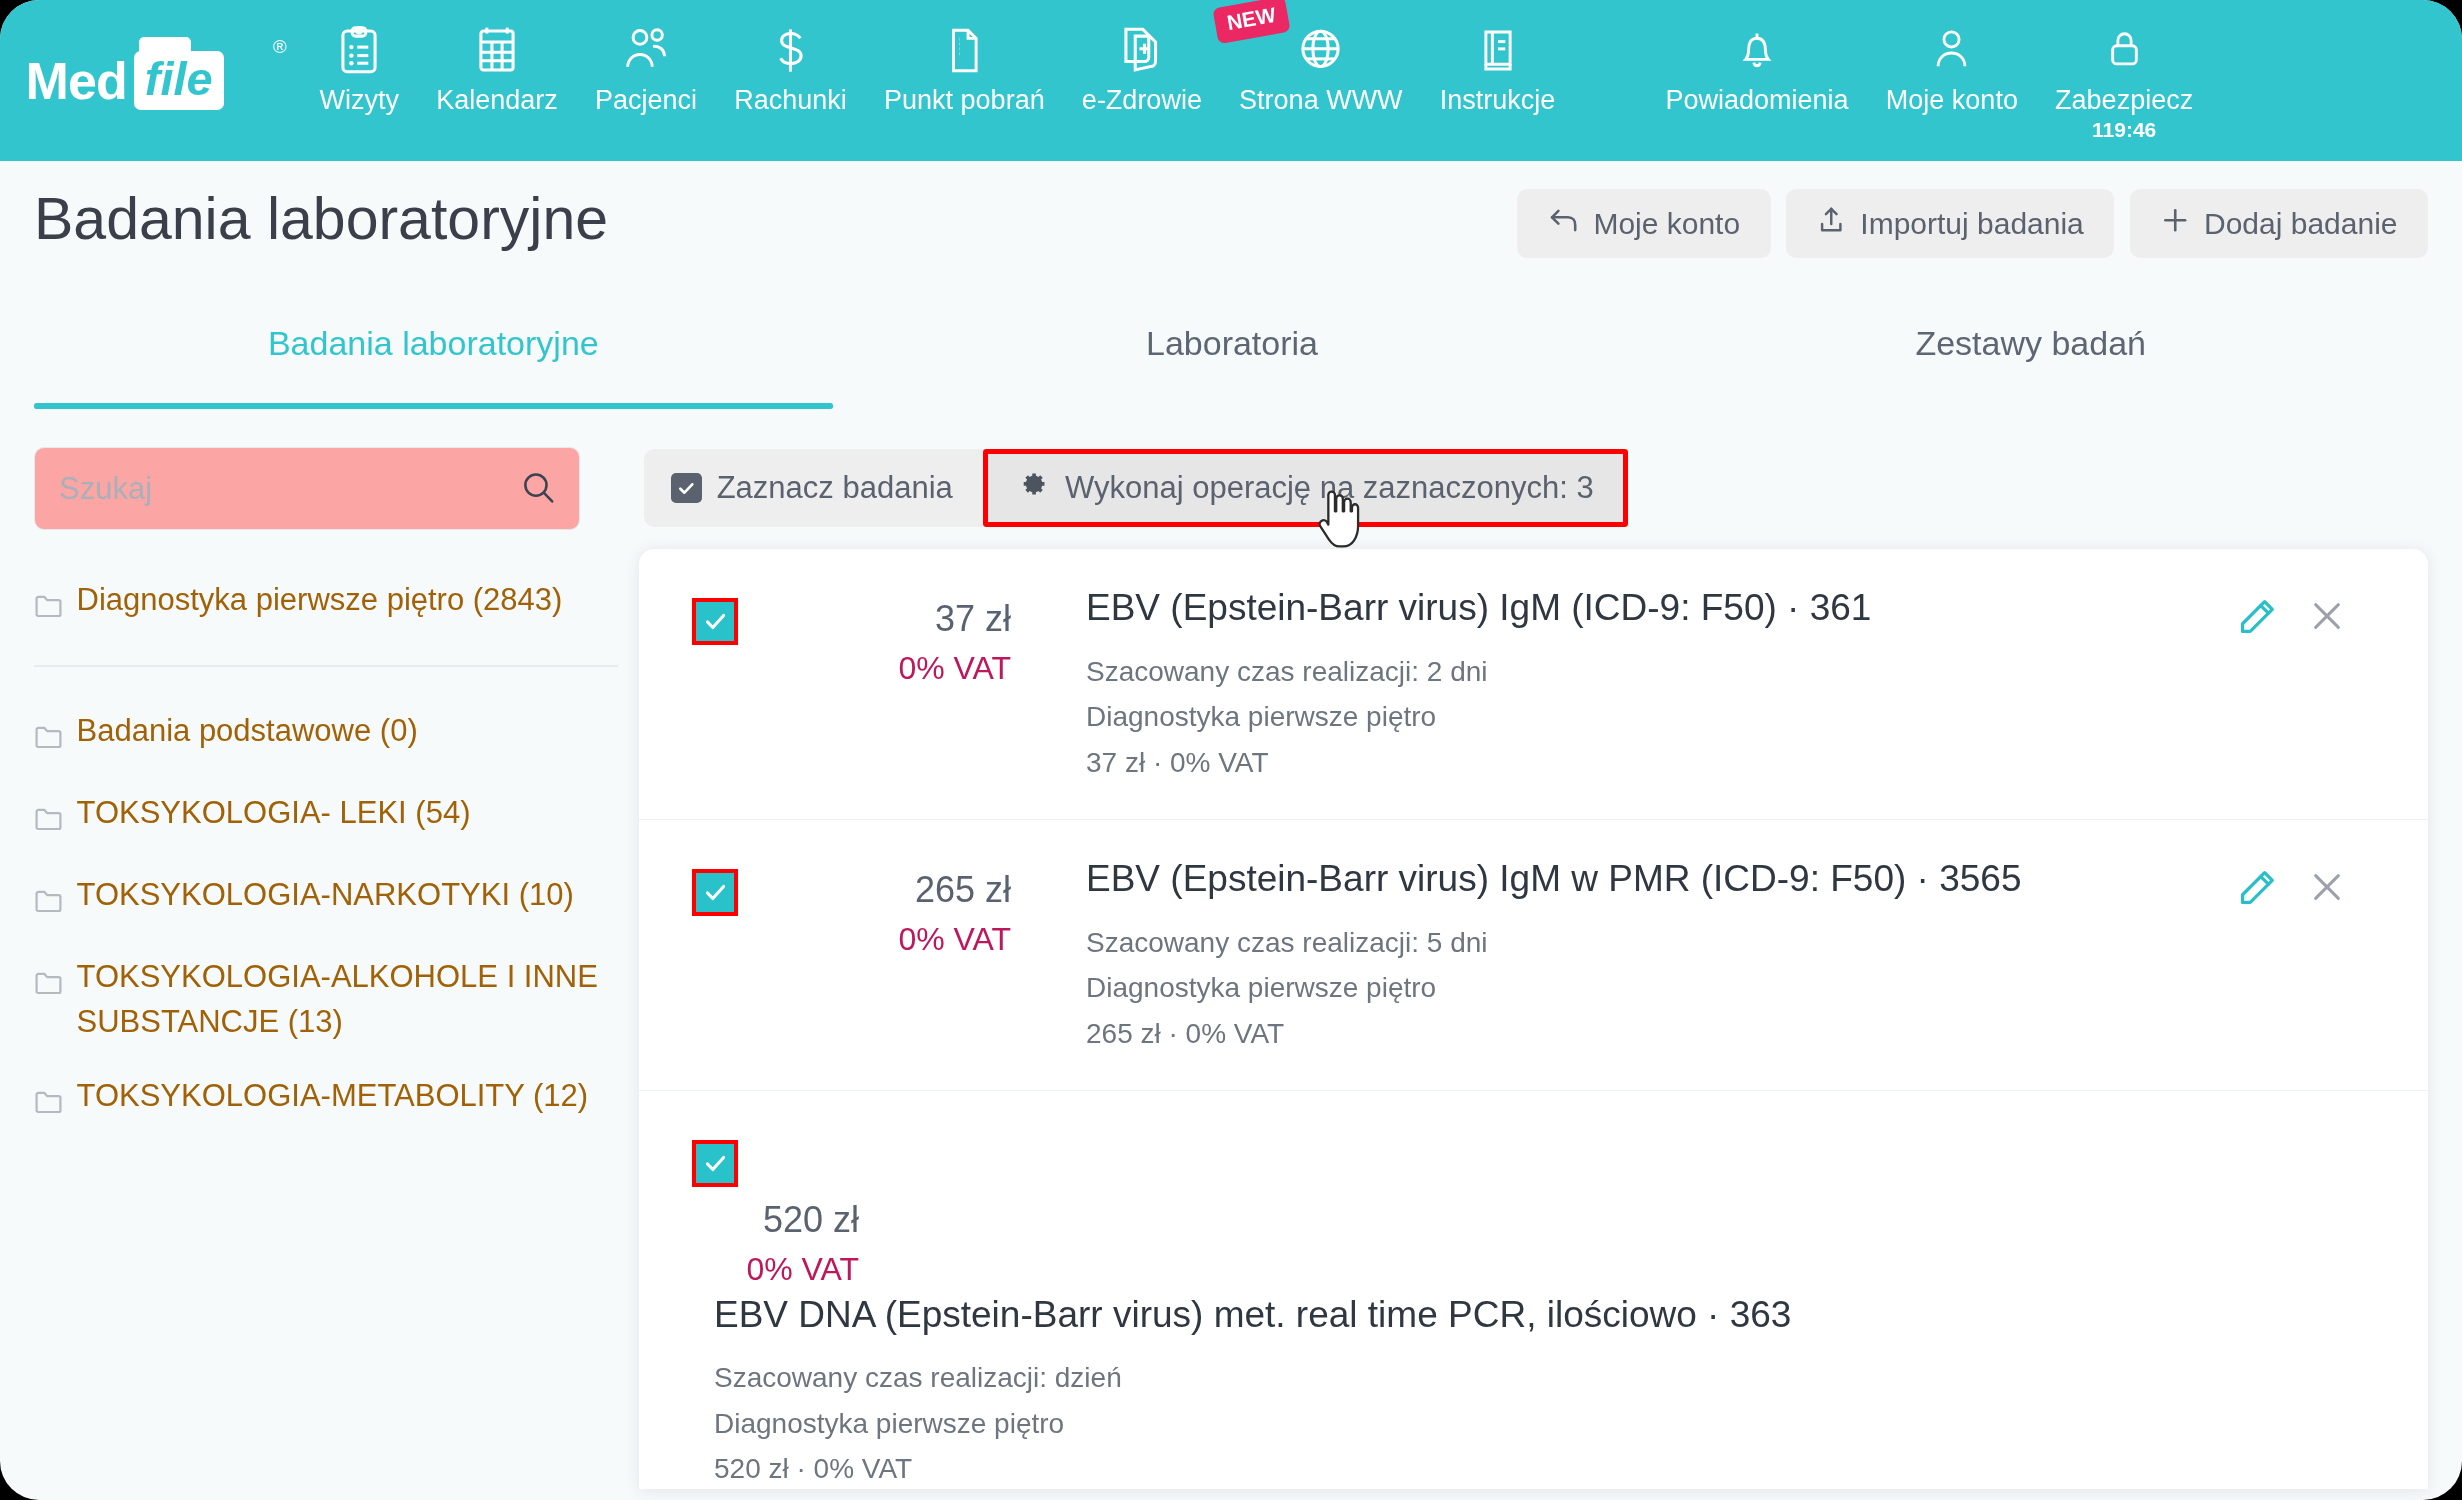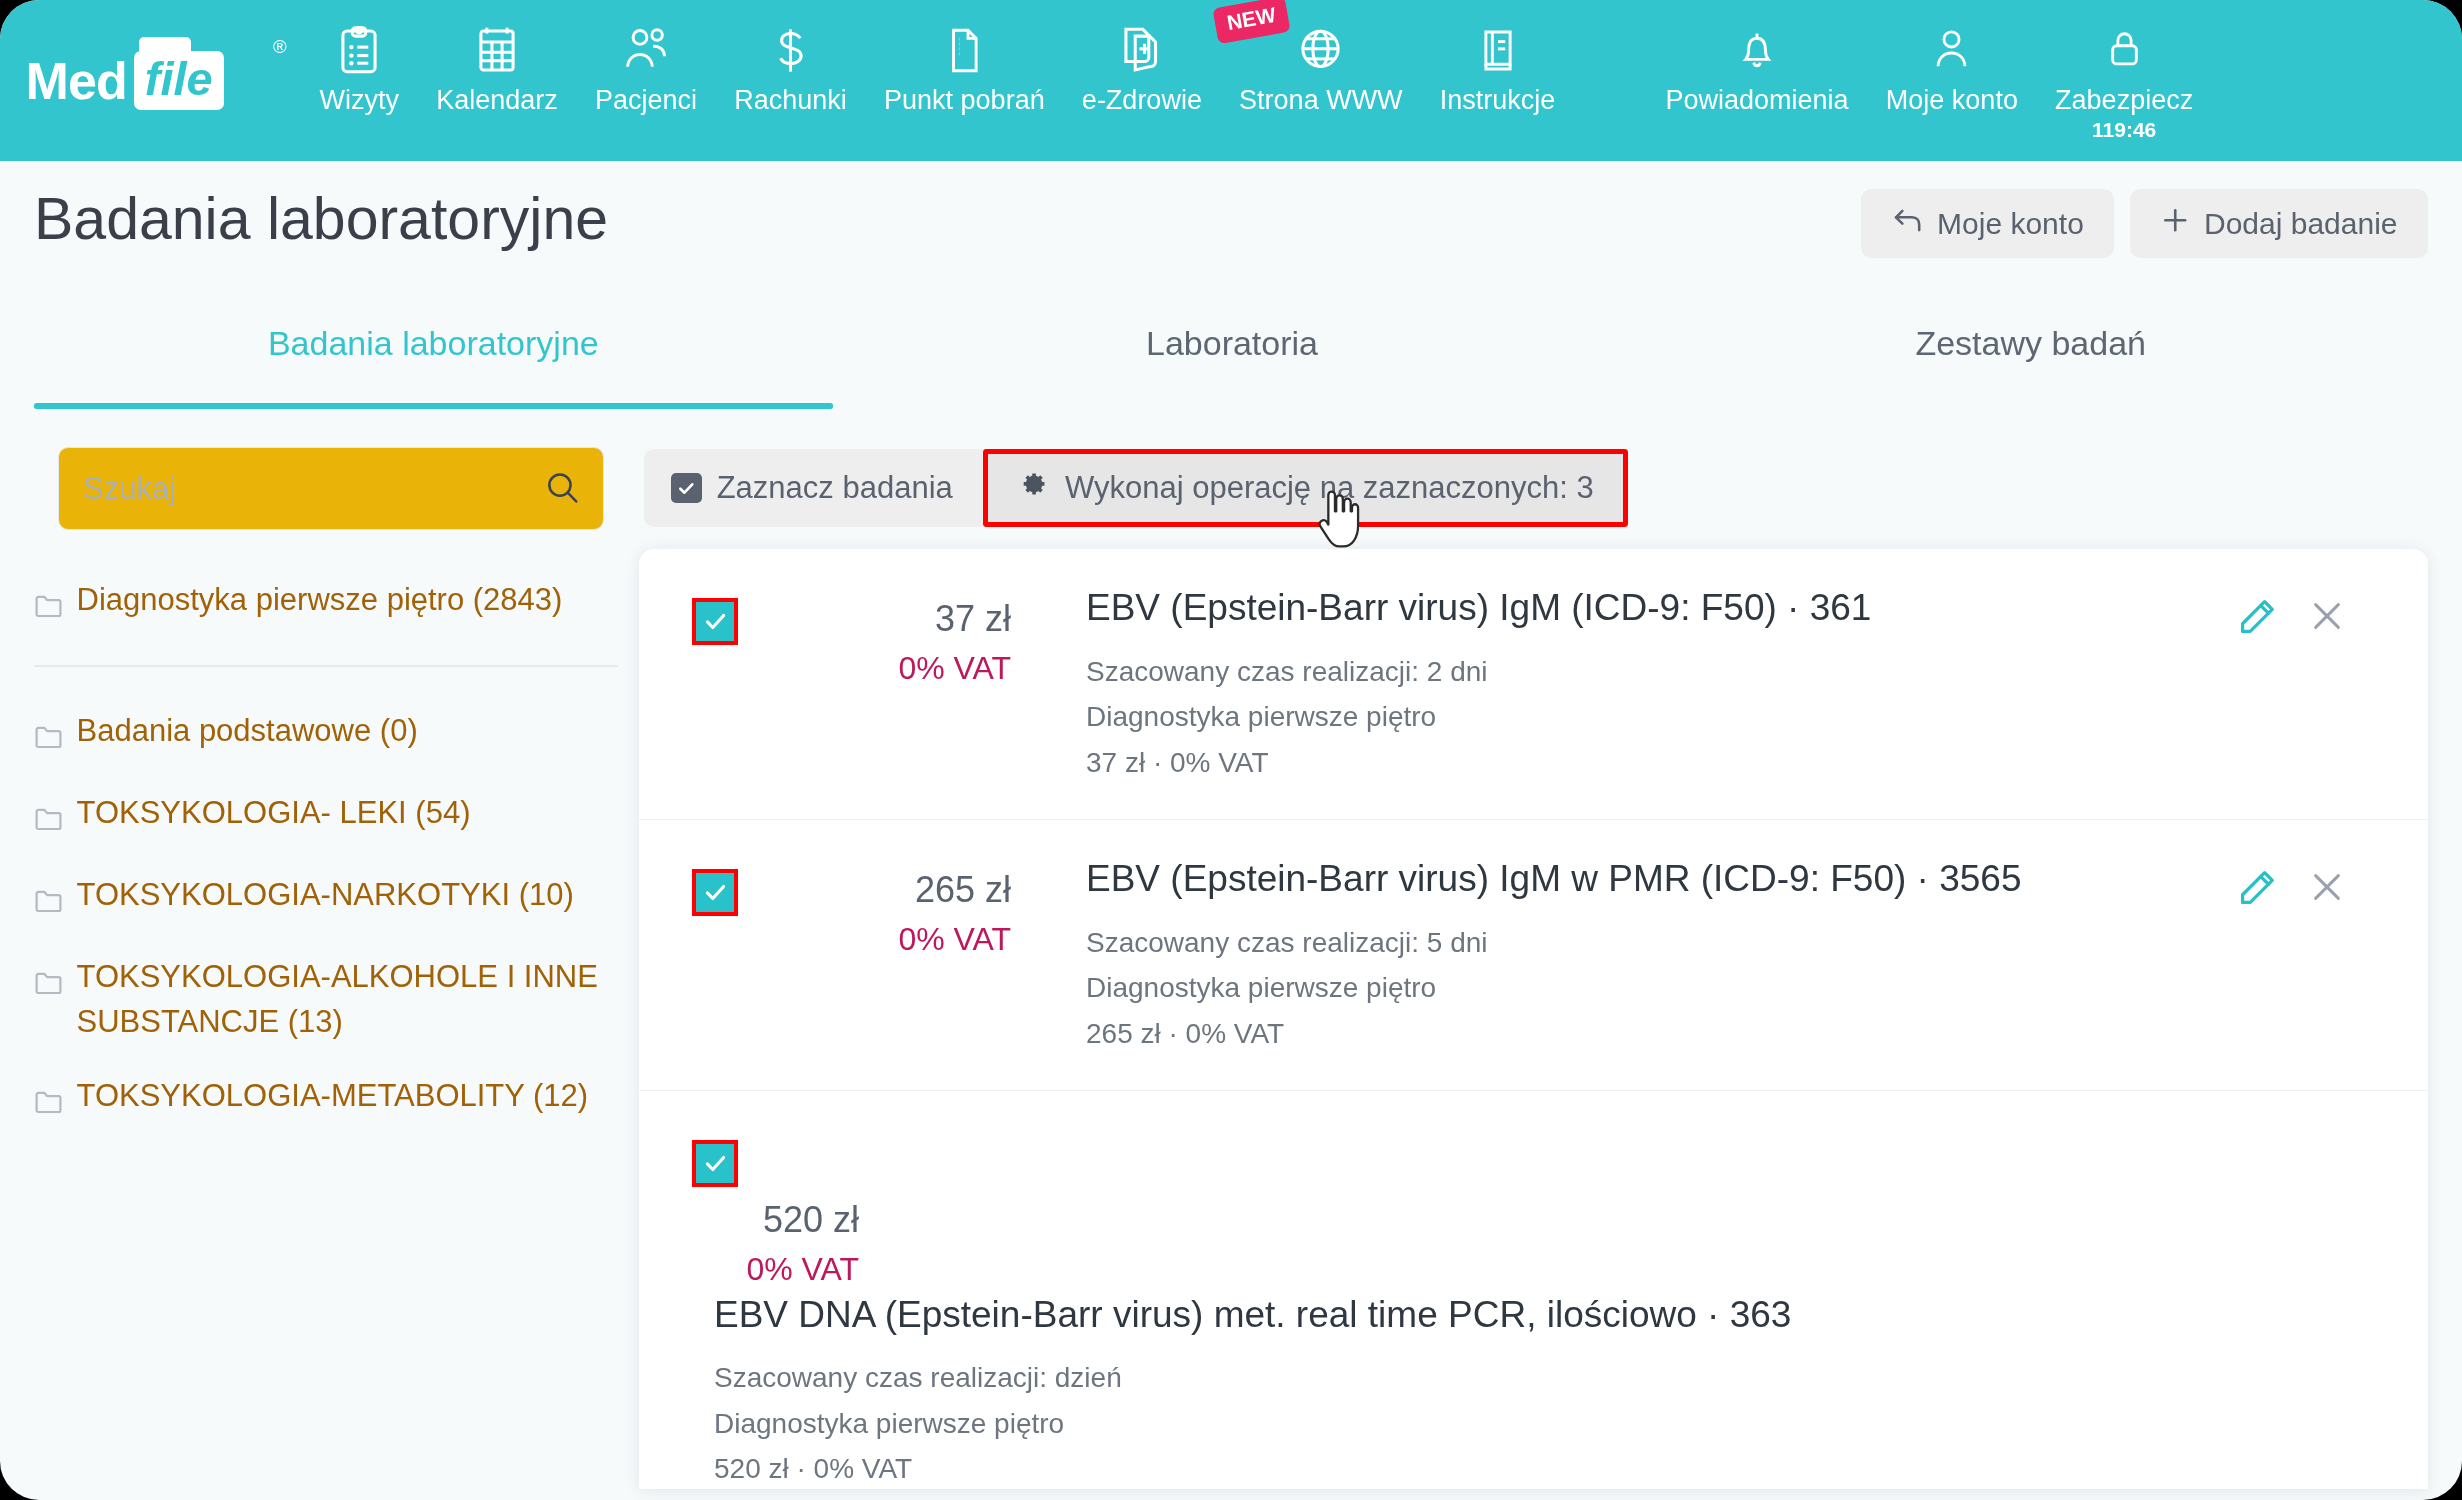--- a/index.html
+++ b/index.html
@@ -119,22 +119,22 @@
   .tab.active { color: #33c5cd; }
   .tab.active::after {
     content: ""; position: absolute; left: 0; right: 0; bottom: 0;
     height: 6px; background: #33c5cd; border-radius: 2.5px;
   }
 
   
   .search-wrap {
     position: absolute; left: 34px; top: 447px;
     width: 546px; height: 83px;
-    background: #eab308; border: 1.7px solid #e6e9ec; border-radius: 10.2px;
-    display: flex; align-items: center; margin-left: 24px;
+    background: #fca5a5; border: 1.7px solid #e6e9ec; border-radius: 10.2px;
+    display: flex; align-items: center;
   }
   .search-input {
     border: none; outline: none; background: transparent;
     font-size: 31px; color: #434a55; padding-left: 24px;
     width: 440px; height: 76px;
     font-family: "Liberation Sans", sans-serif;
   }
   .search-input::placeholder { color: #a9b0b8; }
   .search-icon { margin-left: auto; margin-right: 20.3px; display: flex; }
 
@@ -405,20 +405,30 @@
       <button class="hbtn">
         <span>
           <svg width="32" height="29" viewBox="0 0 20 18" fill="none" stroke="#5a626f" stroke-width="1.6" stroke-linecap="round" stroke-linejoin="round">
             <path d="M6.5 3 2.5 7l4 4"></path>
             <path d="M2.5 7h10c3 0 4.5 2 4.5 4.6V15"></path>
           </svg>
         </span>
         <span>Moje konto</span>
       </button>
 
+      <button class="hbtn">
+        <span>
+          <svg width="30.5" height="30.5" viewBox="0 0 20 20" fill="none" stroke="#5a626f" stroke-width="1.6" stroke-linecap="round" stroke-linejoin="round">
+            <path d="M10 12.5V2.5"></path>
+            <path d="M6.5 6 10 2.5 13.5 6"></path>
+            <path d="M4 12.5v4h12v-4"></path>
+          </svg>
+        </span>
+        <span>Importuj badania</span>
+      </button>
 
       <button class="hbtn">
         <span>
           <svg width="30.5" height="30.5" viewBox="0 0 20 20" fill="none" stroke="#5a626f" stroke-width="1.7" stroke-linecap="round">
             <line x1="10" y1="3.5" x2="10" y2="16.5"></line>
             <line x1="3.5" y1="10" x2="16.5" y2="10"></line>
           </svg>
         </span>
         <span>Dodaj badanie</span>
       </button>

